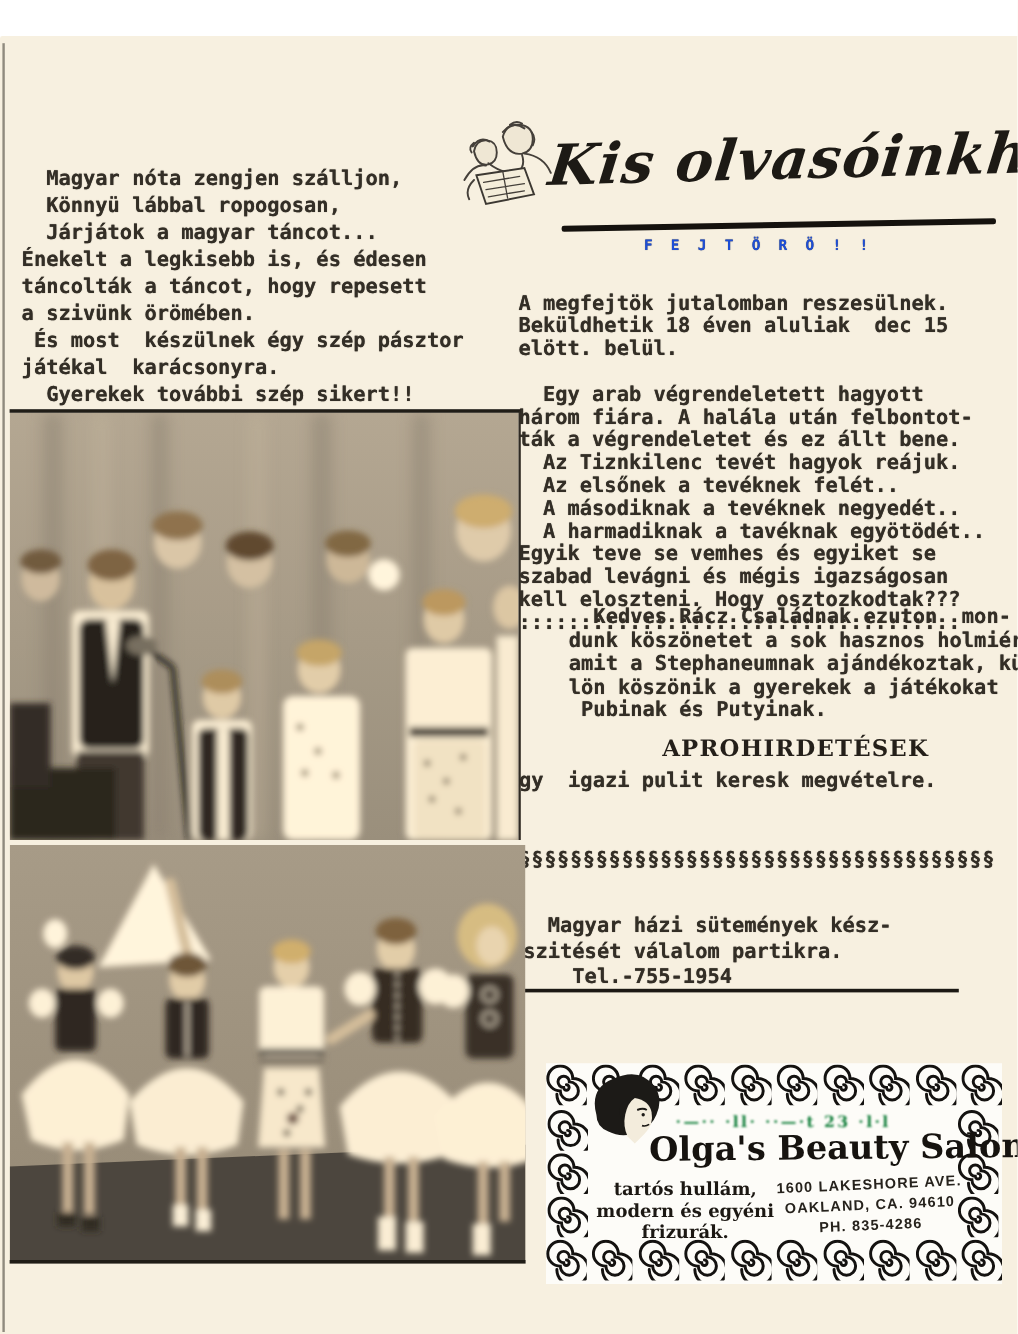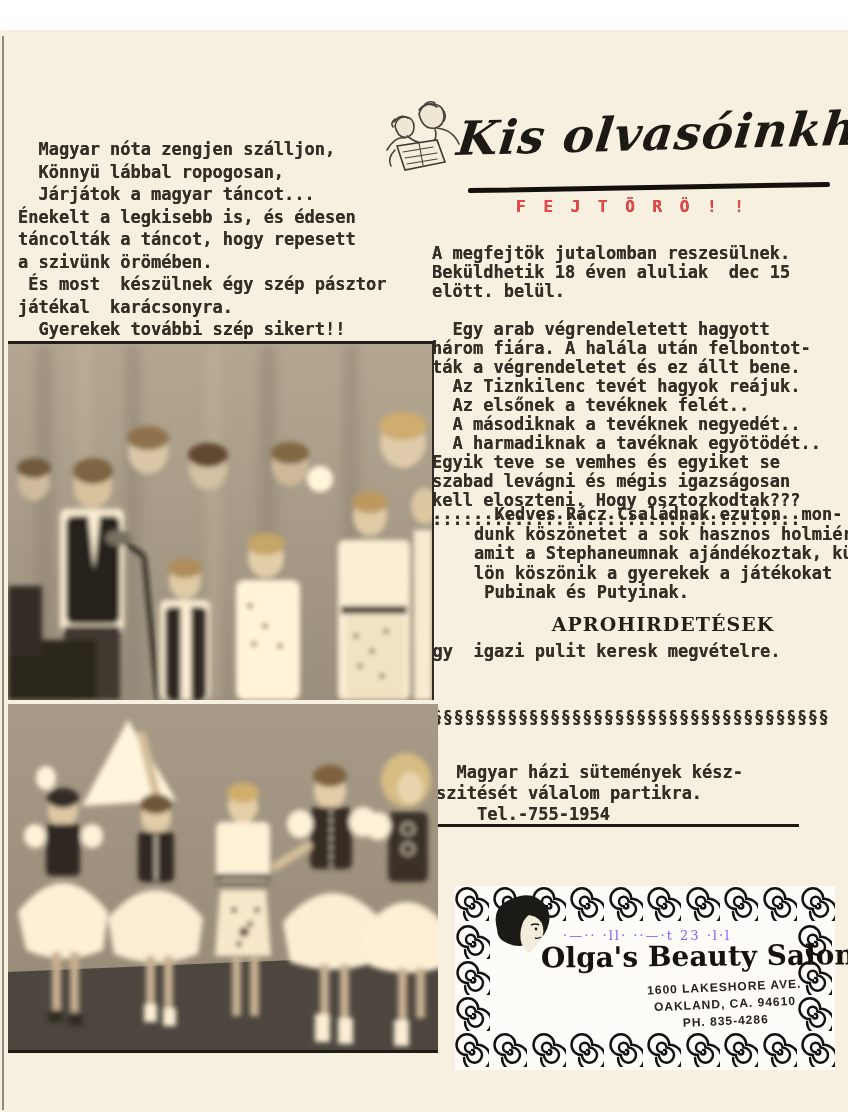--- a/index.html
+++ b/index.html
@@ -12,21 +12,21 @@
   .type{position:absolute;font-size:17px;line-height:19px;color:#332e26;
         text-shadow:0 0 .6px rgba(45,40,32,.85);font-weight:bold;}
   .poem{left:18px;top:138px;line-height:22.5px;}
   
   .script-title{position:absolute;left:458px;top:106px;width:390px;
         font-family:"DejaVu Serif","Liberation Serif",serif;font-style:italic;font-weight:bold;
         font-size:47px;color:#1d1a15;transform:skewX(-8deg) rotate(-1.5deg);letter-spacing:1px;white-space:nowrap;}
   .masthead-underline{position:absolute;left:468px;top:185px;width:362px;height:5px;background:#15120e;
         transform:rotate(-1deg);border-radius:2px;}
   .fejtoro{position:absolute;left:432px;top:197px;width:400px;text-align:center;
-        font-size:16px;font-weight:bold;letter-spacing:4px;color:#ef4444;text-shadow:0 0 .6px rgba(45,40,32,.9);}
+        font-size:12px;font-weight:bold;letter-spacing:4px;color:#1d4ed8;text-shadow:0 0 .6px rgba(45,40,32,.9);}
   .puzzle-body{left:432px;top:216px;margin-top:28px;}
   .thanks{left:430px;top:505px;line-height:19.5px;margin-left:44px;}
   .classified-heading{position:absolute;left:432px;top:613px;width:390px;text-align:center;
         font-family:"DejaVu Serif","Liberation Serif",serif;font-weight:bold;
         font-size:19px;letter-spacing:1px;color:#241f19;padding-left:36px;}
   .ad-puli{left:412px;top:642px;}
   .ad-phone{left:432px;top:669px;line-height:20px;}
   .sect-divider{left:432px;top:708px;font-size:17px;letter-spacing:.5px;}
   .ad-baking{left:436px;top:762px;line-height:21px;}
   .rule{position:absolute;left:433px;top:824px;width:366px;height:3px;background:#1c1914;}
@@ -37,21 +37,21 @@
   .photo1{left:8px;top:341px;width:424px;height:356px;border-top:3px solid #1b1813;border-right:2px solid #2a251e;}
   .photo2{left:8px;top:704px;width:430px;height:346px;border-bottom:3px solid #1b1813;}
   
   .salon{position:absolute;left:455px;top:886px;width:380px;height:184px;background:#fdfcf8;}
   .sp-row{position:absolute;left:0;width:380px;height:36px;display:flex;justify-content:space-between;}
   .sp-top{top:1px}.sp-bottom{bottom:1px}
   .sp-col{position:absolute;top:39px;height:106px;width:36px;display:flex;flex-direction:column;justify-content:space-between;}
   .sp-left{left:1px}.sp-right{right:1px}
   .salon-head{position:absolute;left:34px;top:5px;z-index:2;}
   .salon-faded{position:absolute;left:108px;top:42px;width:210px;font-family:"DejaVu Serif",serif;
-        font-weight:normal;font-size:13px;color:#8b5cf6;filter:blur(.7px);letter-spacing:2px;}
+        font-weight:bold;font-size:13px;color:#15803d;filter:blur(.7px);letter-spacing:2px;}
   .salon-name{position:absolute;left:86px;top:54px;width:284px;text-align:center;
         font-family:"DejaVu Serif","Liberation Serif",serif;font-weight:bold;font-size:28px;
         color:#16130f;white-space:nowrap;transform:rotate(-.6deg);}
   .salon-services{position:absolute;left:36px;top:96px;width:160px;text-align:center;
         font-family:"DejaVu Serif","Liberation Serif",serif;font-weight:bold;font-size:15px;
         line-height:18px;color:#1c1813;white-space:pre-line;}
   .salon-address{position:absolute;left:192px;top:93px;width:156px;text-align:center;
         font-family:"Liberation Sans","DejaVu Sans",sans-serif;font-weight:bold;font-size:12px;
         letter-spacing:1px;line-height:17px;color:#26221c;transform:rotate(-2.5deg);white-space:pre-line;}
 </style>
@@ -358,17 +358,20 @@
       <path d="M8,38 Q2,16 22,8 Q44,-2 56,14 Q64,24 58,38 Q54,48 44,52 Q30,58 18,52 Q8,48 8,38 Z" fill="#1c1a17"></path>
       <path d="M40,24 Q52,26 54,36 Q56,46 48,54 Q44,58 40,62 L34,56 Q30,48 32,38 Q34,28 40,24 Z" fill="#f3ecdc"></path>
       <path d="M42,34 q5,-2 8,0" stroke="#1c1a17" stroke-width="1.6" fill="none"></path>
       <circle cx="47" cy="38" r="1.4" fill="#1c1a17"></circle>
       <path d="M52,46 q-3,2 -6,1" stroke="#1c1a17" stroke-width="1.4" fill="none"></path>
       <path d="M36,26 Q28,34 30,44 Q26,38 28,30 Q31,26 36,26 Z" fill="#1c1a17"></path>
     </svg>
 
     <div class="salon-faded">·—·· ·ll· ··—·t 23 ·l·l</div>
     <div class="salon-name">Olga's Beauty Salon</div>
+    <div class="salon-services">tartós  hullám,
+modern és egyéni
+frizurák.</div>
     <div class="salon-address">1600 LAKESHORE AVE.
 OAKLAND, CA. 94610
 PH. 835-4286</div>
   </div>
 </div>
 
 </body></html>

